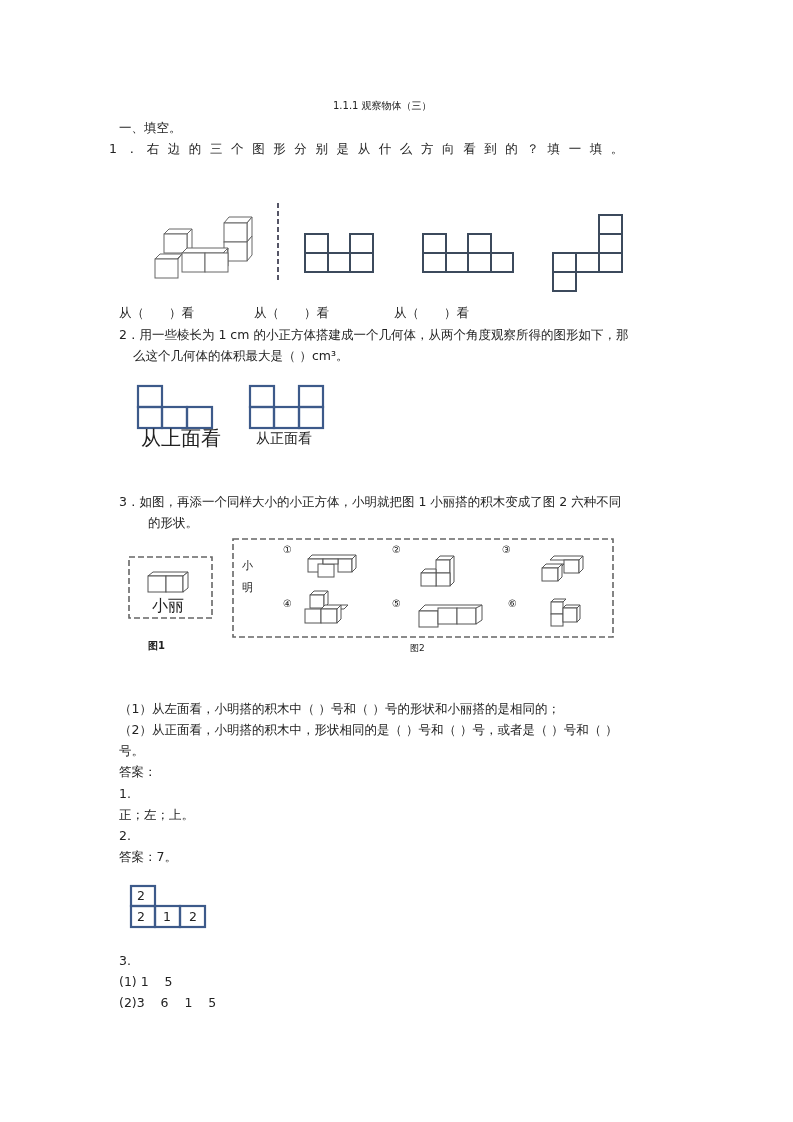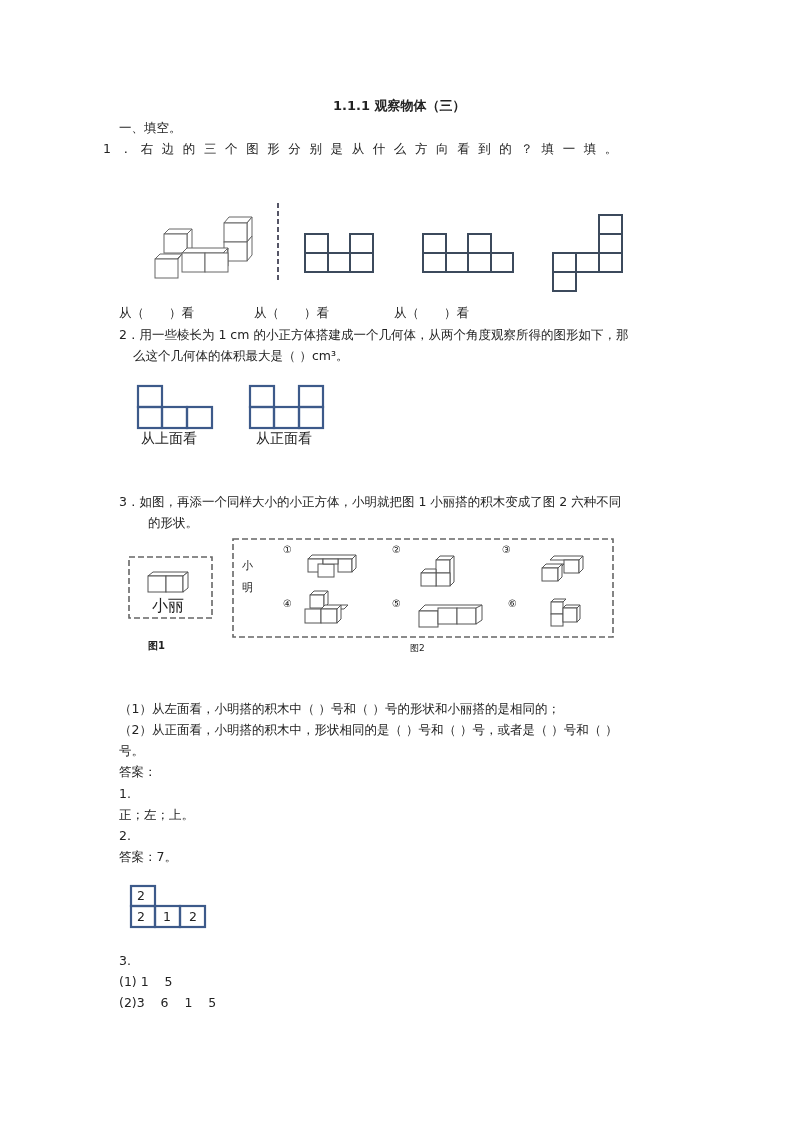--- a/index.html
+++ b/index.html
@@ -1,34 +1,34 @@
 <!DOCTYPE html>
 <html><head>
 <meta charset="utf-8">
 <style>
   html, body { margin:0; padding:0; background:#ffffff; }
   body { width:793px; height:1122px; position:relative; overflow:hidden;
          font-family: "DejaVu Sans", "Liberation Sans", sans-serif; color:#222; }
   .t { position:absolute; font-size:12.5px; line-height:16px; white-space:nowrap; }
-  .title { font-weight:bold; font-size:13px; }
+  .title { font-weight:normal; font-size:10px; }
   .spread { letter-spacing:8.6px; }
   svg { position:absolute; overflow:visible; }
   .sq { fill:none; stroke:#3c4a5c; stroke-width:2; }
   .sqb { fill:none; stroke:#3d5a8a; stroke-width:2.2; }
   .iso { fill:#fff; stroke:#666; stroke-width:1; }
   .iso2 { fill:#fff; stroke:#555; stroke-width:1; }
   .dash { fill:none; stroke:#666; stroke-width:1.6; stroke-dasharray:6 3; }
 </style>
 </head>
 <body>
 
 <div class="t title" style="left:333px; top:98px;">1.1.1 观察物体（三）</div>
 <div class="t" style="left:119px; top:120px;">一、填空。</div>
 
-<div class="t spread" style="left:103px; top:141px;">1．右边的三个图形分别是从什么方向看到的？填一填。</div>
+<div class="t spread" style="left:109px; top:141px;">1．右边的三个图形分别是从什么方向看到的？填一填。</div>
 
 <svg style="left:150px; top:210px;" width="110" height="70" viewBox="0 0 110 70">
 
   <g class="iso">
     <polygon points="14,24 19,19 42,19 37,24"></polygon>
     <polygon points="37,24 42,19 42,38 37,43"></polygon>
     <rect x="14" y="24" width="23" height="19"></rect>
 
     <polygon points="74,13 79,7 102,7 97,13"></polygon>
     <polygon points="97,13 102,7 102,26 97,32"></polygon>
@@ -83,21 +83,21 @@
 
 <div class="t" style="left:119px; top:327px;">2．用一些棱长为 1 cm 的小正方体搭建成一个几何体，从两个角度观察所得的图形如下，那</div>
 <div class="t" style="left:133px; top:348px;">么这个几何体的体积最大是（  ）cm³。</div>
 
 <svg style="left:138px; top:386px;" width="78" height="46">
   <rect class="sqb" x="0" y="0" width="24" height="21"></rect>
   <rect class="sqb" x="0" y="21" width="24" height="21"></rect>
   <rect class="sqb" x="24" y="21" width="25" height="21"></rect>
   <rect class="sqb" x="49" y="21" width="25" height="21"></rect>
 </svg>
-<div class="t" style="left:141px; top:430px; font-size:14px;">从上面看</div>
+<div class="t" style="left:141px; top:430px; font-size:20px;">从上面看</div>
 
 <svg style="left:250px; top:386px;" width="78" height="46">
   <rect class="sqb" x="0" y="0" width="24" height="21"></rect>
   <rect class="sqb" x="49" y="0" width="24" height="21"></rect>
   <rect class="sqb" x="0" y="21" width="24" height="21"></rect>
   <rect class="sqb" x="24" y="21" width="25" height="21"></rect>
   <rect class="sqb" x="49" y="21" width="24" height="21"></rect>
 </svg>
 <div class="t" style="left:256px; top:430px; font-size:14px;">从正面看</div>
 

